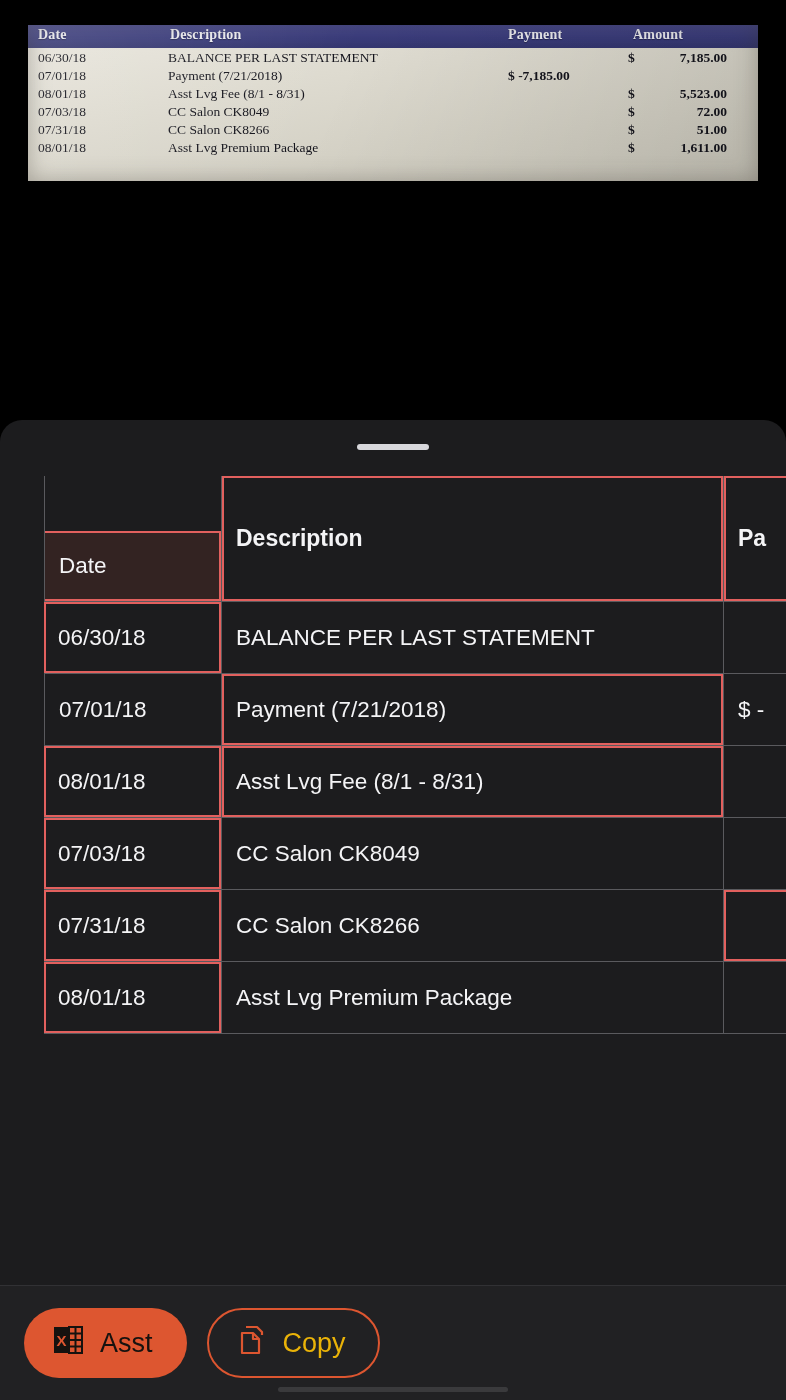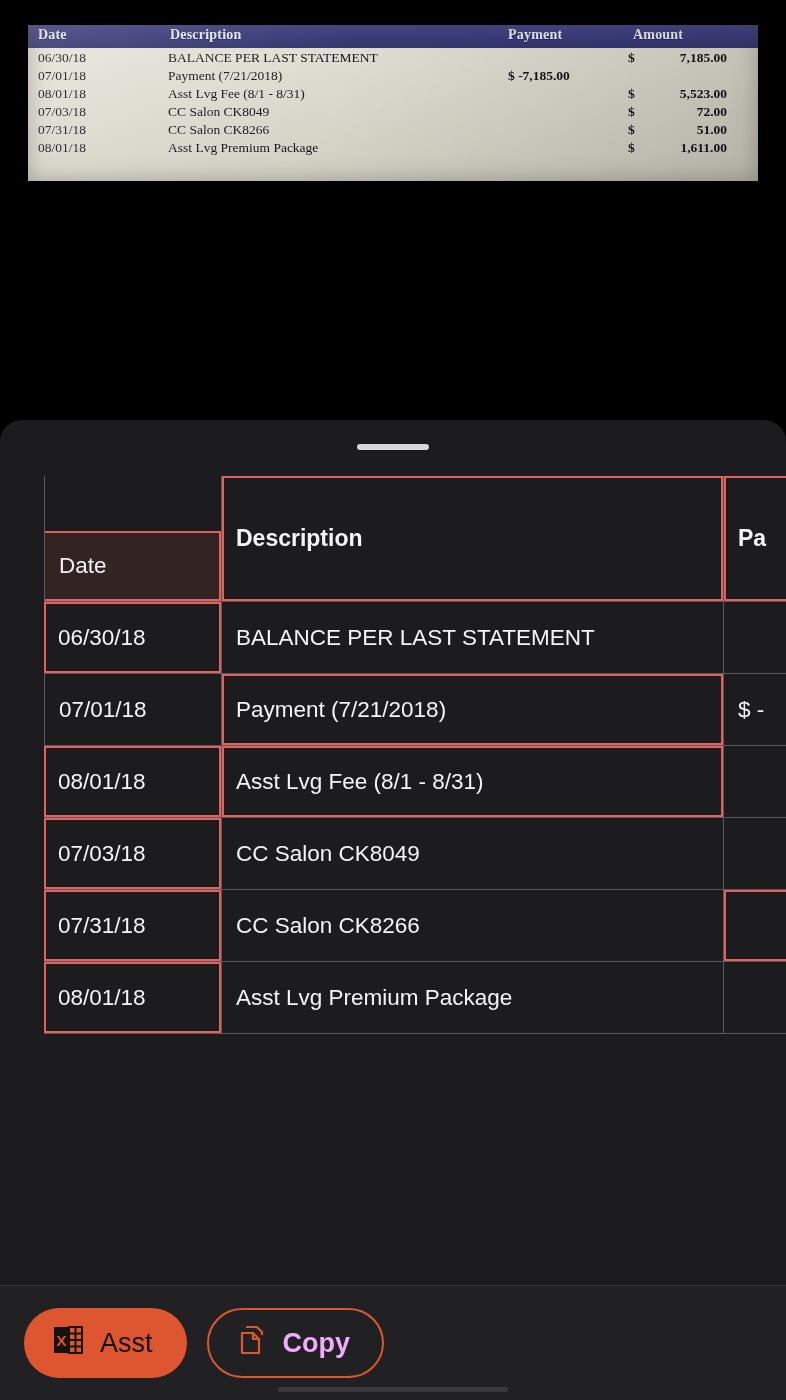--- a/index.html
+++ b/index.html
@@ -123,22 +123,22 @@
   .btns { position:absolute; left:24px; top:22px; display:flex; gap:20px; align-items:center; }
   .btn {
     display:flex; align-items:center; gap:14px;
     height:70px; border-radius:35px; cursor:pointer;
     font-size:27px;
   }
   .btn-open {
     background:#dd5630; color:#16120f; padding:0 34px 0 26px; font-weight:400;
   }
   .btn-copy {
-    background:transparent; color:#f0abfc;
-    border:2px solid #dd5630; padding:0 32px 0 26px;font-weight:bold;
+    background:transparent; color:#eab308;
+    border:2px solid #dd5630; padding:0 32px 0 26px;
   }
   .ico { display:block; }
 
   
   .home-bar {
     position:absolute; left:50%; bottom:8px; transform:translateX(-50%);
     width:230px; height:5px; border-radius:3px; background:#3a3a3c;
   }
 </style>
 </head>

